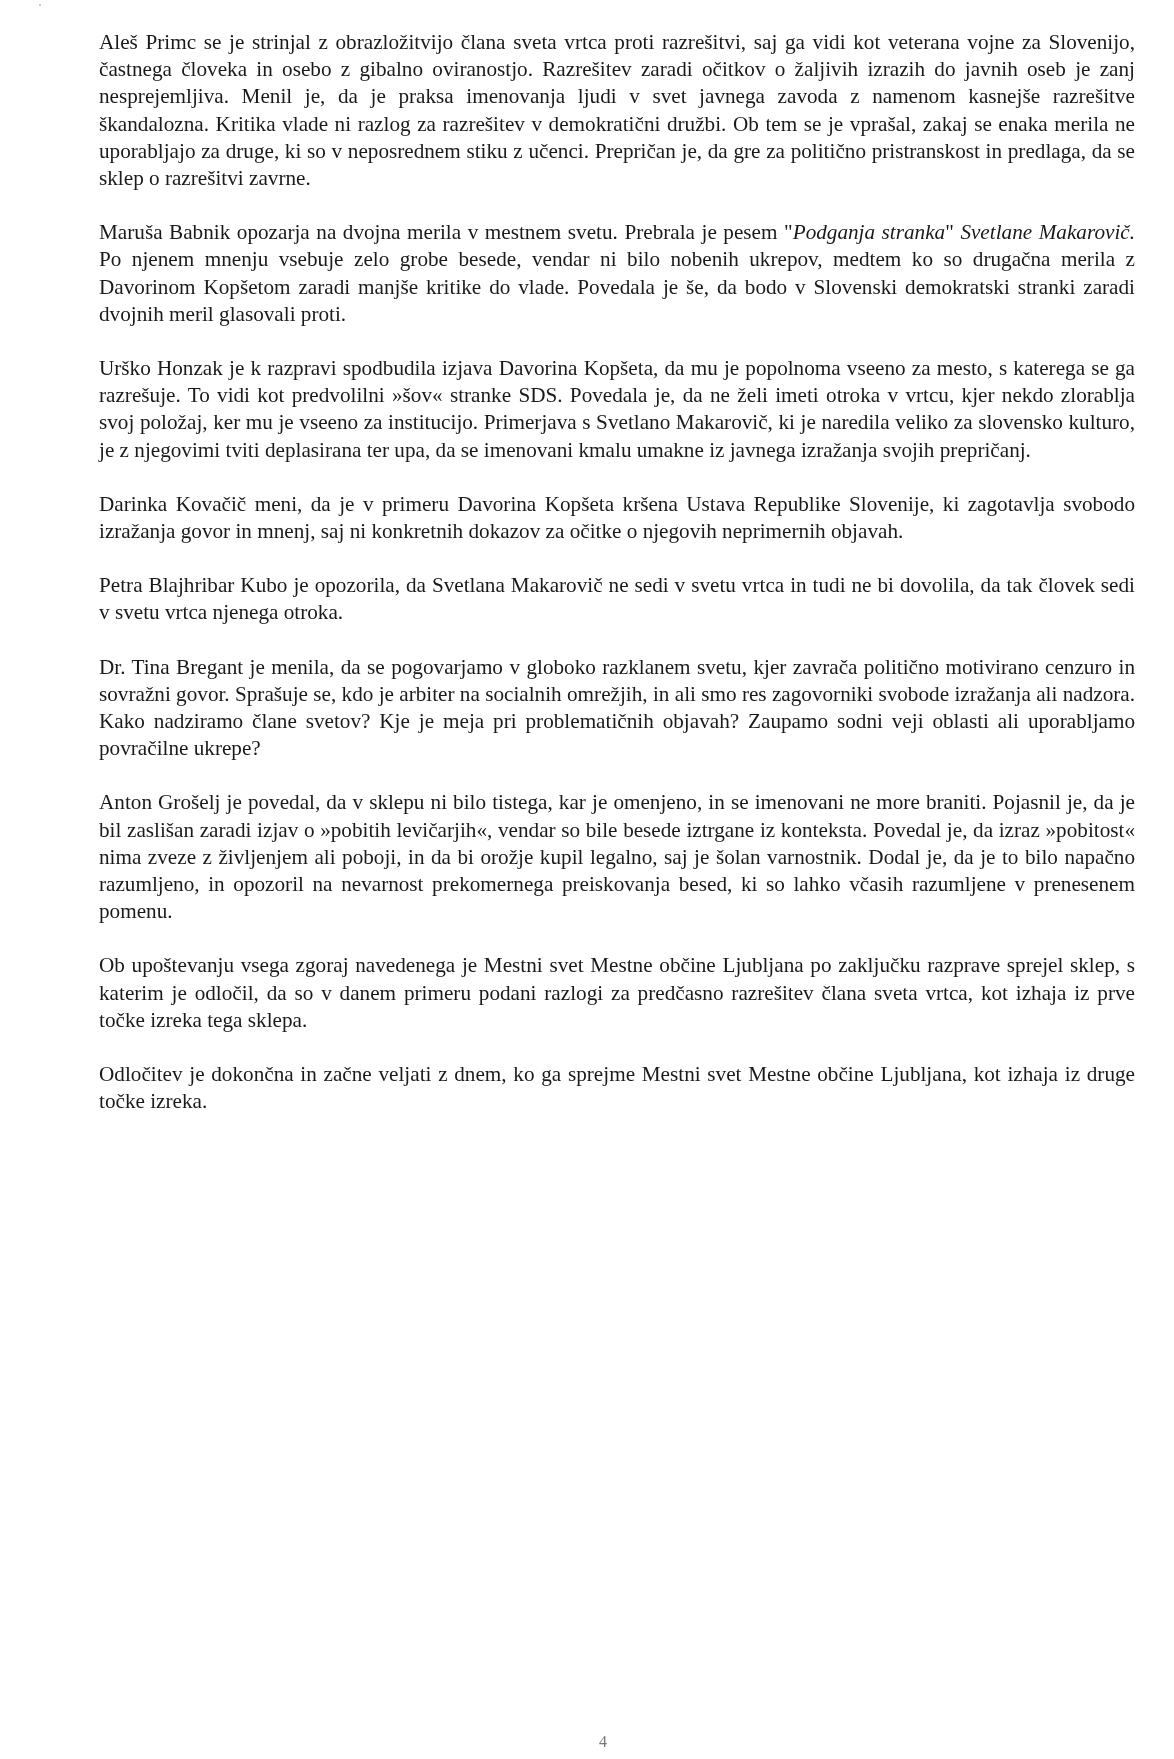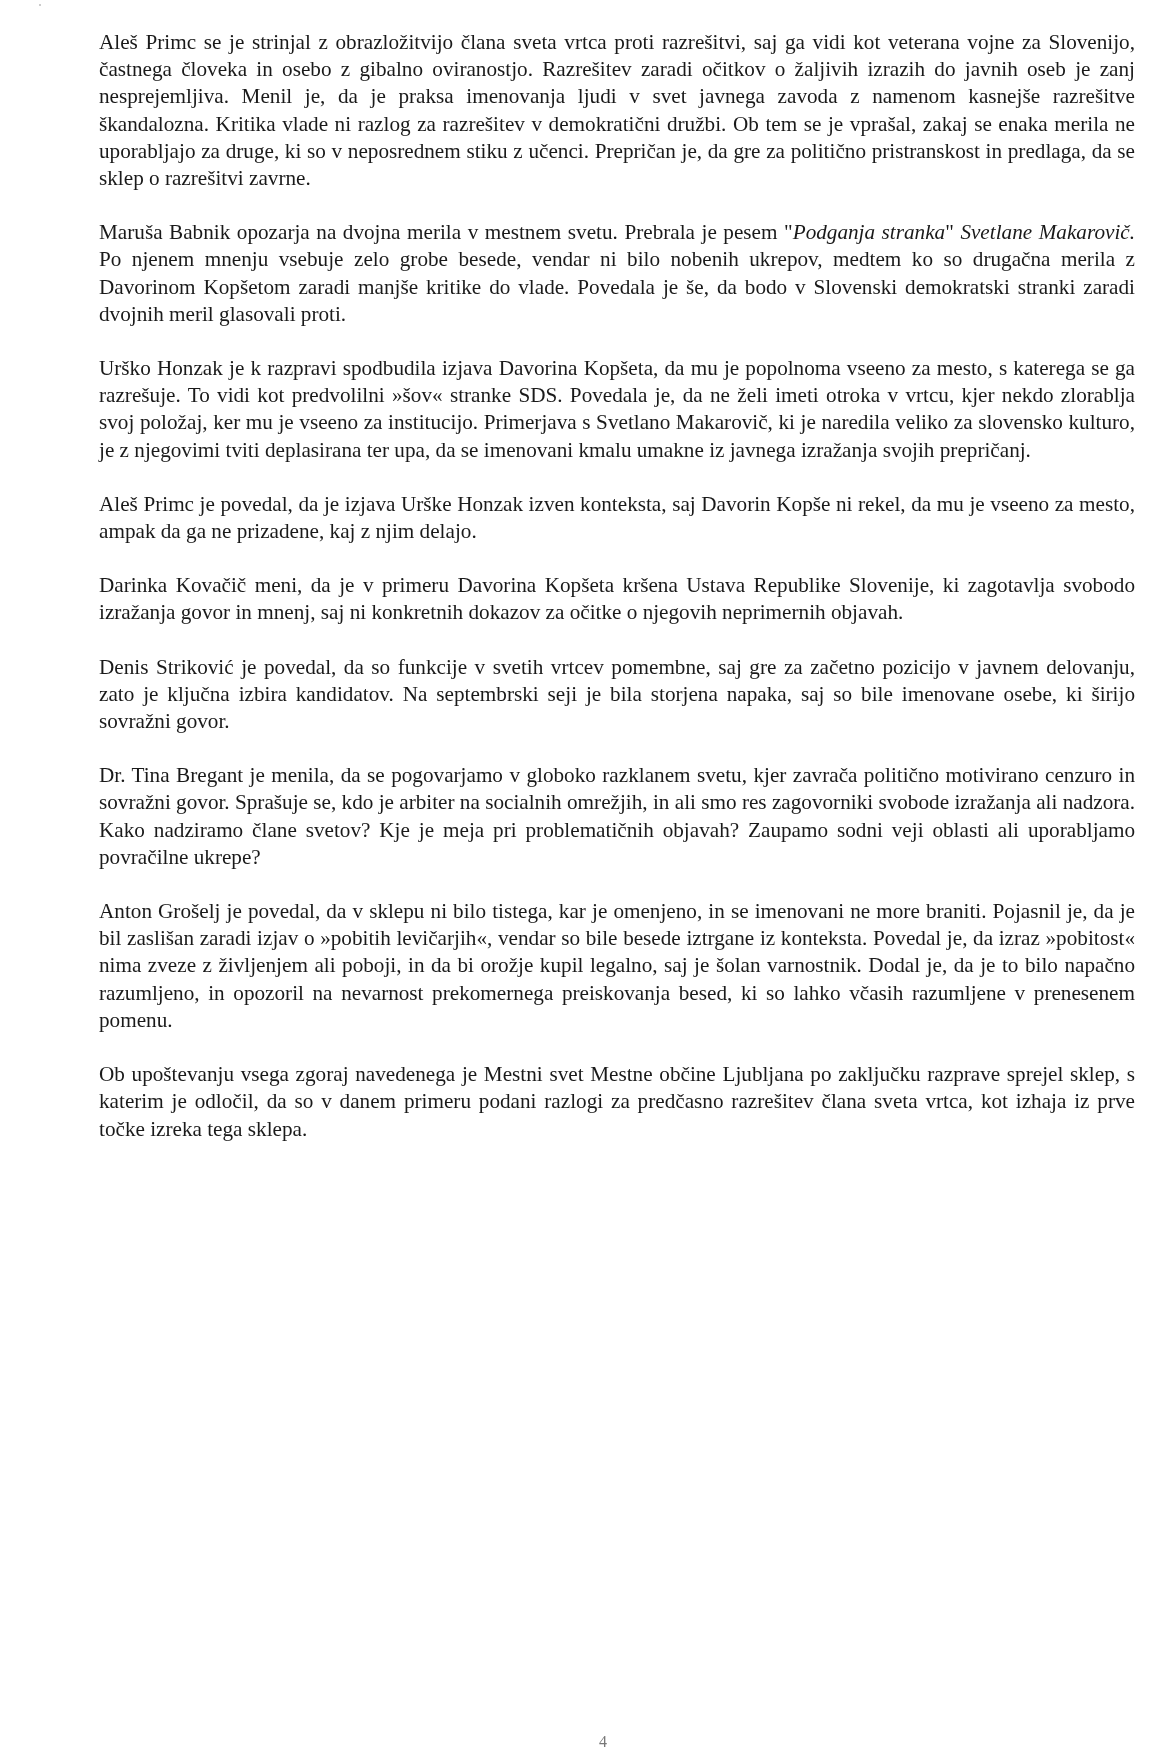--- a/index.html
+++ b/index.html
@@ -67,31 +67,31 @@
 <div class="page">
   <div class="corner-dot"></div>
 
   <div class="body-text">
     <p>Aleš Primc se je strinjal z obrazložitvijo člana sveta vrtca proti razrešitvi, saj ga vidi kot veterana vojne za Slovenijo, častnega človeka in osebo z gibalno oviranostjo. Razrešitev zaradi očitkov o žaljivih izrazih do javnih oseb je zanj nesprejemljiva. Menil je, da je praksa imenovanja ljudi v svet javnega zavoda z namenom kasnejše razrešitve škandalozna. Kritika vlade ni razlog za razrešitev v demokratični družbi. Ob tem se je vprašal, zakaj se enaka merila ne uporabljajo za druge, ki so v neposrednem stiku z učenci. Prepričan je, da gre za politično pristranskost in predlaga, da se sklep o razrešitvi zavrne.</p>
 
     <p><span>Maruša Babnik opozarja na dvojna merila v mestnem svetu. Prebrala je pesem "</span><em>Podganja stranka</em><span>" </span><em>Svetlane Makarovič.</em><span> Po njenem mnenju vsebuje zelo grobe besede, vendar ni bilo nobenih ukrepov, medtem ko so drugačna merila z Davorinom Kopšetom zaradi manjše kritike do vlade. Povedala je še, da bodo v Slovenski demokratski stranki zaradi  dvojnih meril glasovali proti.</span></p>
 
     <p>Urško Honzak je k razpravi spodbudila izjava Davorina Kopšeta, da mu je popolnoma vseeno za mesto, s katerega se ga razrešuje. To vidi kot predvolilni »šov« stranke SDS. Povedala je, da ne želi imeti otroka v vrtcu, kjer nekdo zlorablja svoj položaj, ker mu je vseeno za institucijo. Primerjava s Svetlano Makarovič, ki je naredila veliko za slovensko kulturo, je z njegovimi tviti deplasirana ter upa, da se imenovani kmalu umakne iz javnega izražanja svojih prepričanj.</p>
 
-    <p>Aleš Primc je povedal, da je izjava Urške Honzak izven konteksta, saj Davorin Kopše ni rekel, da mu je vseeno za mesto, ampak da ga ne prizadene, kaj z njim delajo.</p>
 
     <p>Darinka Kovačič meni, da je v primeru Davorina Kopšeta kršena Ustava Republike Slovenije, ki zagotavlja svobodo izražanja govor in mnenj, saj ni konkretnih dokazov za očitke o njegovih neprimernih objavah.</p>
 
+    <p>Petra Blajhribar Kubo je opozorila, da Svetlana Makarovič ne sedi v svetu vrtca in tudi ne bi dovolila, da tak človek sedi v svetu vrtca njenega otroka.</p>
 
-    <p>Denis Striković je povedal, da so funkcije v svetih vrtcev pomembne, saj gre za začetno pozicijo v javnem delovanju, zato je ključna izbira kandidatov. Na septembrski seji je bila storjena napaka, saj so bile imenovane osebe, ki širijo sovražni govor.</p>
 
 
     <p>Dr. Tina Bregant je menila, da se pogovarjamo v globoko razklanem svetu, kjer zavrača politično motivirano cenzuro in sovražni govor. Sprašuje se, kdo je arbiter na socialnih omrežjih, in ali smo res zagovorniki svobode izražanja ali nadzora. Kako nadziramo člane svetov? Kje je meja pri problematičnih objavah? Zaupamo sodni veji oblasti ali uporabljamo povračilne ukrepe?</p>
 
     <p>Anton Grošelj je povedal, da v sklepu ni bilo tistega, kar je omenjeno, in se imenovani ne more braniti. Pojasnil je, da je bil zaslišan zaradi izjav o »pobitih levičarjih«, vendar so bile besede iztrgane iz konteksta. Povedal je, da izraz »pobitost« nima zveze z življenjem ali poboji, in da bi orožje kupil legalno, saj je šolan varnostnik. Dodal je, da je to bilo napačno razumljeno, in opozoril na nevarnost prekomernega preiskovanja besed, ki so lahko včasih razumljene v prenesenem pomenu.</p>
 
     <p>Ob upoštevanju vsega zgoraj navedenega je Mestni svet Mestne občine Ljubljana po zaključku razprave sprejel sklep, s katerim je odločil, da so v danem primeru podani razlogi za  predčasno razrešitev člana sveta vrtca, kot izhaja iz prve točke izreka tega sklepa.</p>
 
 
+    <p>Odločitev je dokončna in začne veljati z dnem, ko ga sprejme Mestni svet Mestne občine Ljubljana, kot izhaja iz druge točke izreka.</p>
   </div>
 
   <div class="page-number">4</div>
 </div>
 
 </body></html>

